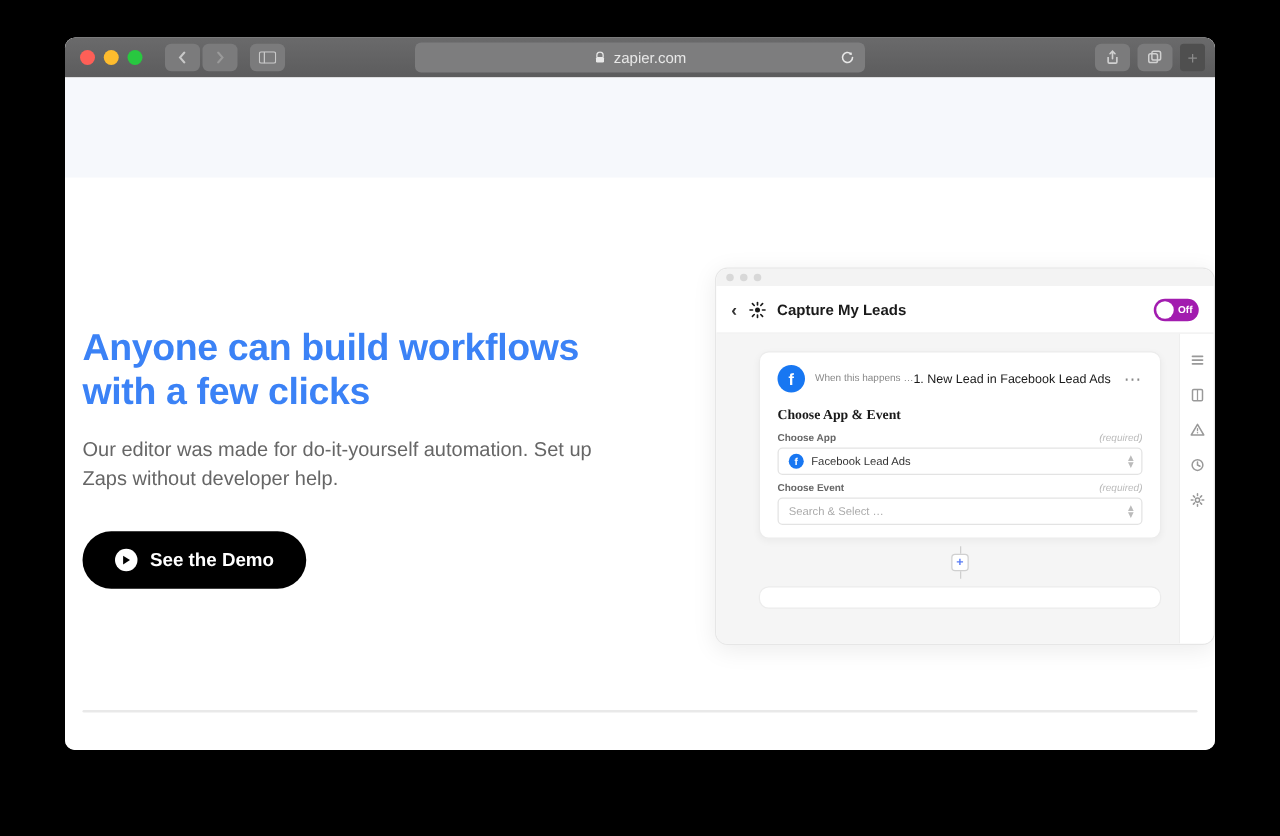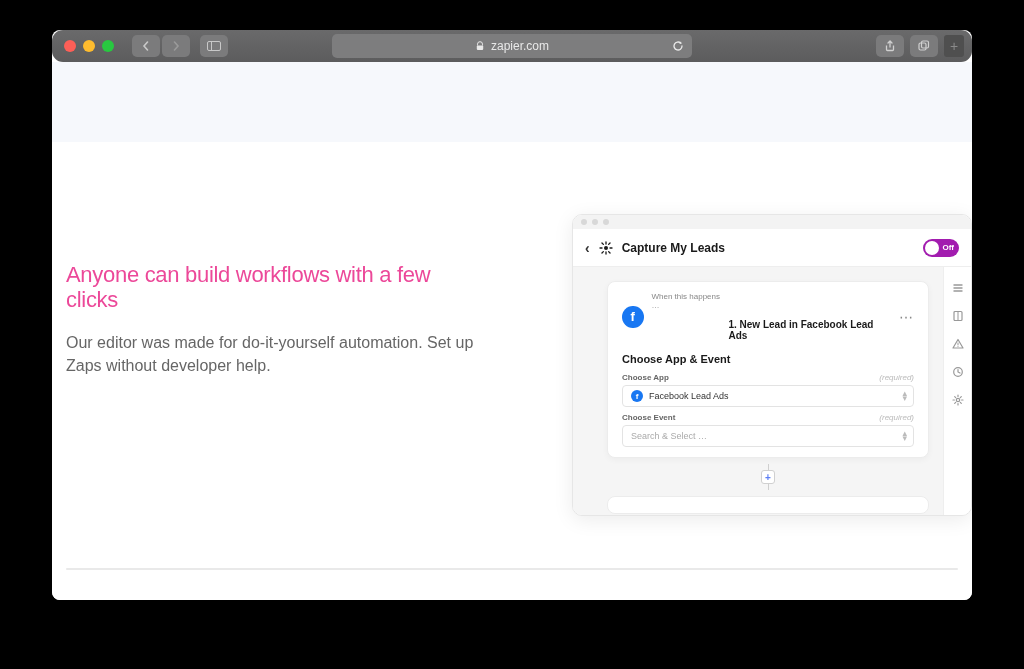--- a/index.html
+++ b/index.html
@@ -17,21 +17,20 @@
 
 
 .chrome {
   height: 32px;
   background: linear-gradient(#6a6a6b,#5c5c5d);
   display: flex; align-items: center;
   border-top-left-radius: 8px; border-top-right-radius: 8px;
   padding: 0 8px;
   gap: 8px;
   position: relative;
-  border-radius: 11px;
 }
 .traffic { display:flex; gap:7px; margin-left:4px; }
 .dot { width:12px; height:12px; border-radius:50%; }
 .dot.r { background:#fe5f57; }
 .dot.y { background:#febc2e; }
 .dot.g { background:#28c840; }
 .nav-group { display:flex; gap:0; margin-left:10px;}
 .nav-btn { width:28px; height:22px; background:#7b7b7c; border-radius:5px; display:flex; align-items:center; justify-content:center; color:#bbb; }
 .nav-btn + .nav-btn { margin-left:2px; }
 .nav-btn.sidebar { margin-left:10px; }
@@ -46,21 +45,21 @@
 .right-chrome { margin-left:auto; display:flex; gap:4px; align-items:center; }
 .right-chrome .nav-btn { background:#7b7b7c; }
 .tab-plus { width:20px; height:22px; background:#4f4f4f; color:#8a8a8a; display:flex; align-items:center; justify-content:center; border-radius:3px; margin-left:2px; font-size:14px; }
 
 
 .page { height: calc(100% - 32px); background:#fff; position:relative; overflow:hidden; }
 .hero-band { position:absolute; top:0; left:0; right:0; height:80px; background:#f6f8fc; }
 
 .content { position:absolute; top:0; left:0; right:0; bottom:0; display:flex; }
 .left-col { width:47%; padding:200px 0 0 14px; }
-.headline { font-size:22px; font-weight:400; color:#ec4899; line-height:1.15; letter-spacing:-0.3px; }
+.headline { font-size:30px; font-weight:700; color:#3b82f6; line-height:1.15; letter-spacing:-0.3px; }
 .subhead { margin-top:18px; font-size:16px; color:#666; line-height:1.45; max-width:460px; }
 .cta {
   margin-top:30px;
   background:#000; color:#fff; border:none; border-radius:28px;
   padding:14px 26px; font-size:15px; font-weight:700;
   display:inline-flex; align-items:center; gap:10px; cursor:pointer;
 }
 .cta .play-icon { width:18px; height:18px; background:#fff; border-radius:50%; display:flex; align-items:center; justify-content:center; }
 .cta .play-icon svg { width:8px; height:8px; fill:#000; }
 
@@ -96,25 +95,25 @@
 .card {
   background:#fff; border:1px solid #ececec; border-radius:8px;
   box-shadow:0 2px 6px rgba(0,0,0,.04);
   padding:10px 14px;
   margin-right:30px;
 }
 .card-top { display:flex; align-items:center; gap:8px; }
 .fb-badge { width:22px; height:22px; border-radius:50%; background:#1877f2; display:flex; align-items:center; justify-content:center; color:#fff; font-weight:900; font-size:13px; }
 .card-top .meta { display:flex; flex-direction:row; }
 .card-top .meta .lbl1 { font-size:8px; color:#888; }
-.card-top .meta .lbl2 { font-size:10px; font-weight:700; color:#1a1a1a;margin-top:27px; }
+.card-top .meta .lbl2 { font-size:10px; font-weight:400; color:#1a1a1a; }
 .card-top .more { margin-left:auto; color:#888; font-size:14px; letter-spacing:1px; }
 
 .card-section { margin-top:12px; }
-.card-section h4 { font-size:11px; font-weight:700; color:#1a1a1a; margin-bottom:8px; }
+.card-section h4 { font-size:11px; font-weight:700; color:#1a1a1a; margin-bottom:8px;font-family:Liberation Serif, serif; }
 .field-lbl-row { display:flex; align-items:center; justify-content:space-between; font-size:8px; color:#666; font-weight:600; margin-top:6px;}
 .field-lbl-row .req { color:#bbb; font-weight:400; font-style:italic;}
 .select {
   margin-top:3px; border:1px solid #e3e3e3; border-radius:4px; height:22px;
   display:flex; align-items:center; padding:0 8px; font-size:9px; color:#333;
   background:#fff; position:relative;
 }
 .select.muted { color:#aaa; }
 .select .mini-fb { width:12px; height:12px; border-radius:50%; background:#1877f2; color:#fff; font-size:8px; font-weight:900; display:flex; align-items:center; justify-content:center; margin-right:6px; }
 .select .updown { position:absolute; right:6px; color:#bbb; font-size:9px; display:flex; flex-direction:column; line-height:5px; }
@@ -191,20 +190,28 @@
     </div>
   </div>
 
   <div class="page">
     <div class="hero-band"></div>
 
     <div class="content">
       <div class="left-col">
         <h1 class="headline">Anyone can build workflows with a few clicks</h1>
         <p class="subhead">Our editor was made for do-it-yourself automation. Set up Zaps without developer help.</p>
+        <button class="cta">
+          <span class="play-icon">
+            <svg viewBox="0 0 8 8">
+                <path d="M1.5 0.5 7 4 1.5 7.5Z"></path>
+              </svg>
+          </span>
+          <span>See the Demo</span>
+        </button>
       </div>
     </div>
 
     <div class="mock">
       <div class="mock-titlebar">
         <div class="mdot"></div>
         <div class="mdot"></div>
         <div class="mdot"></div>
       </div>
       <div class="mock-header">

